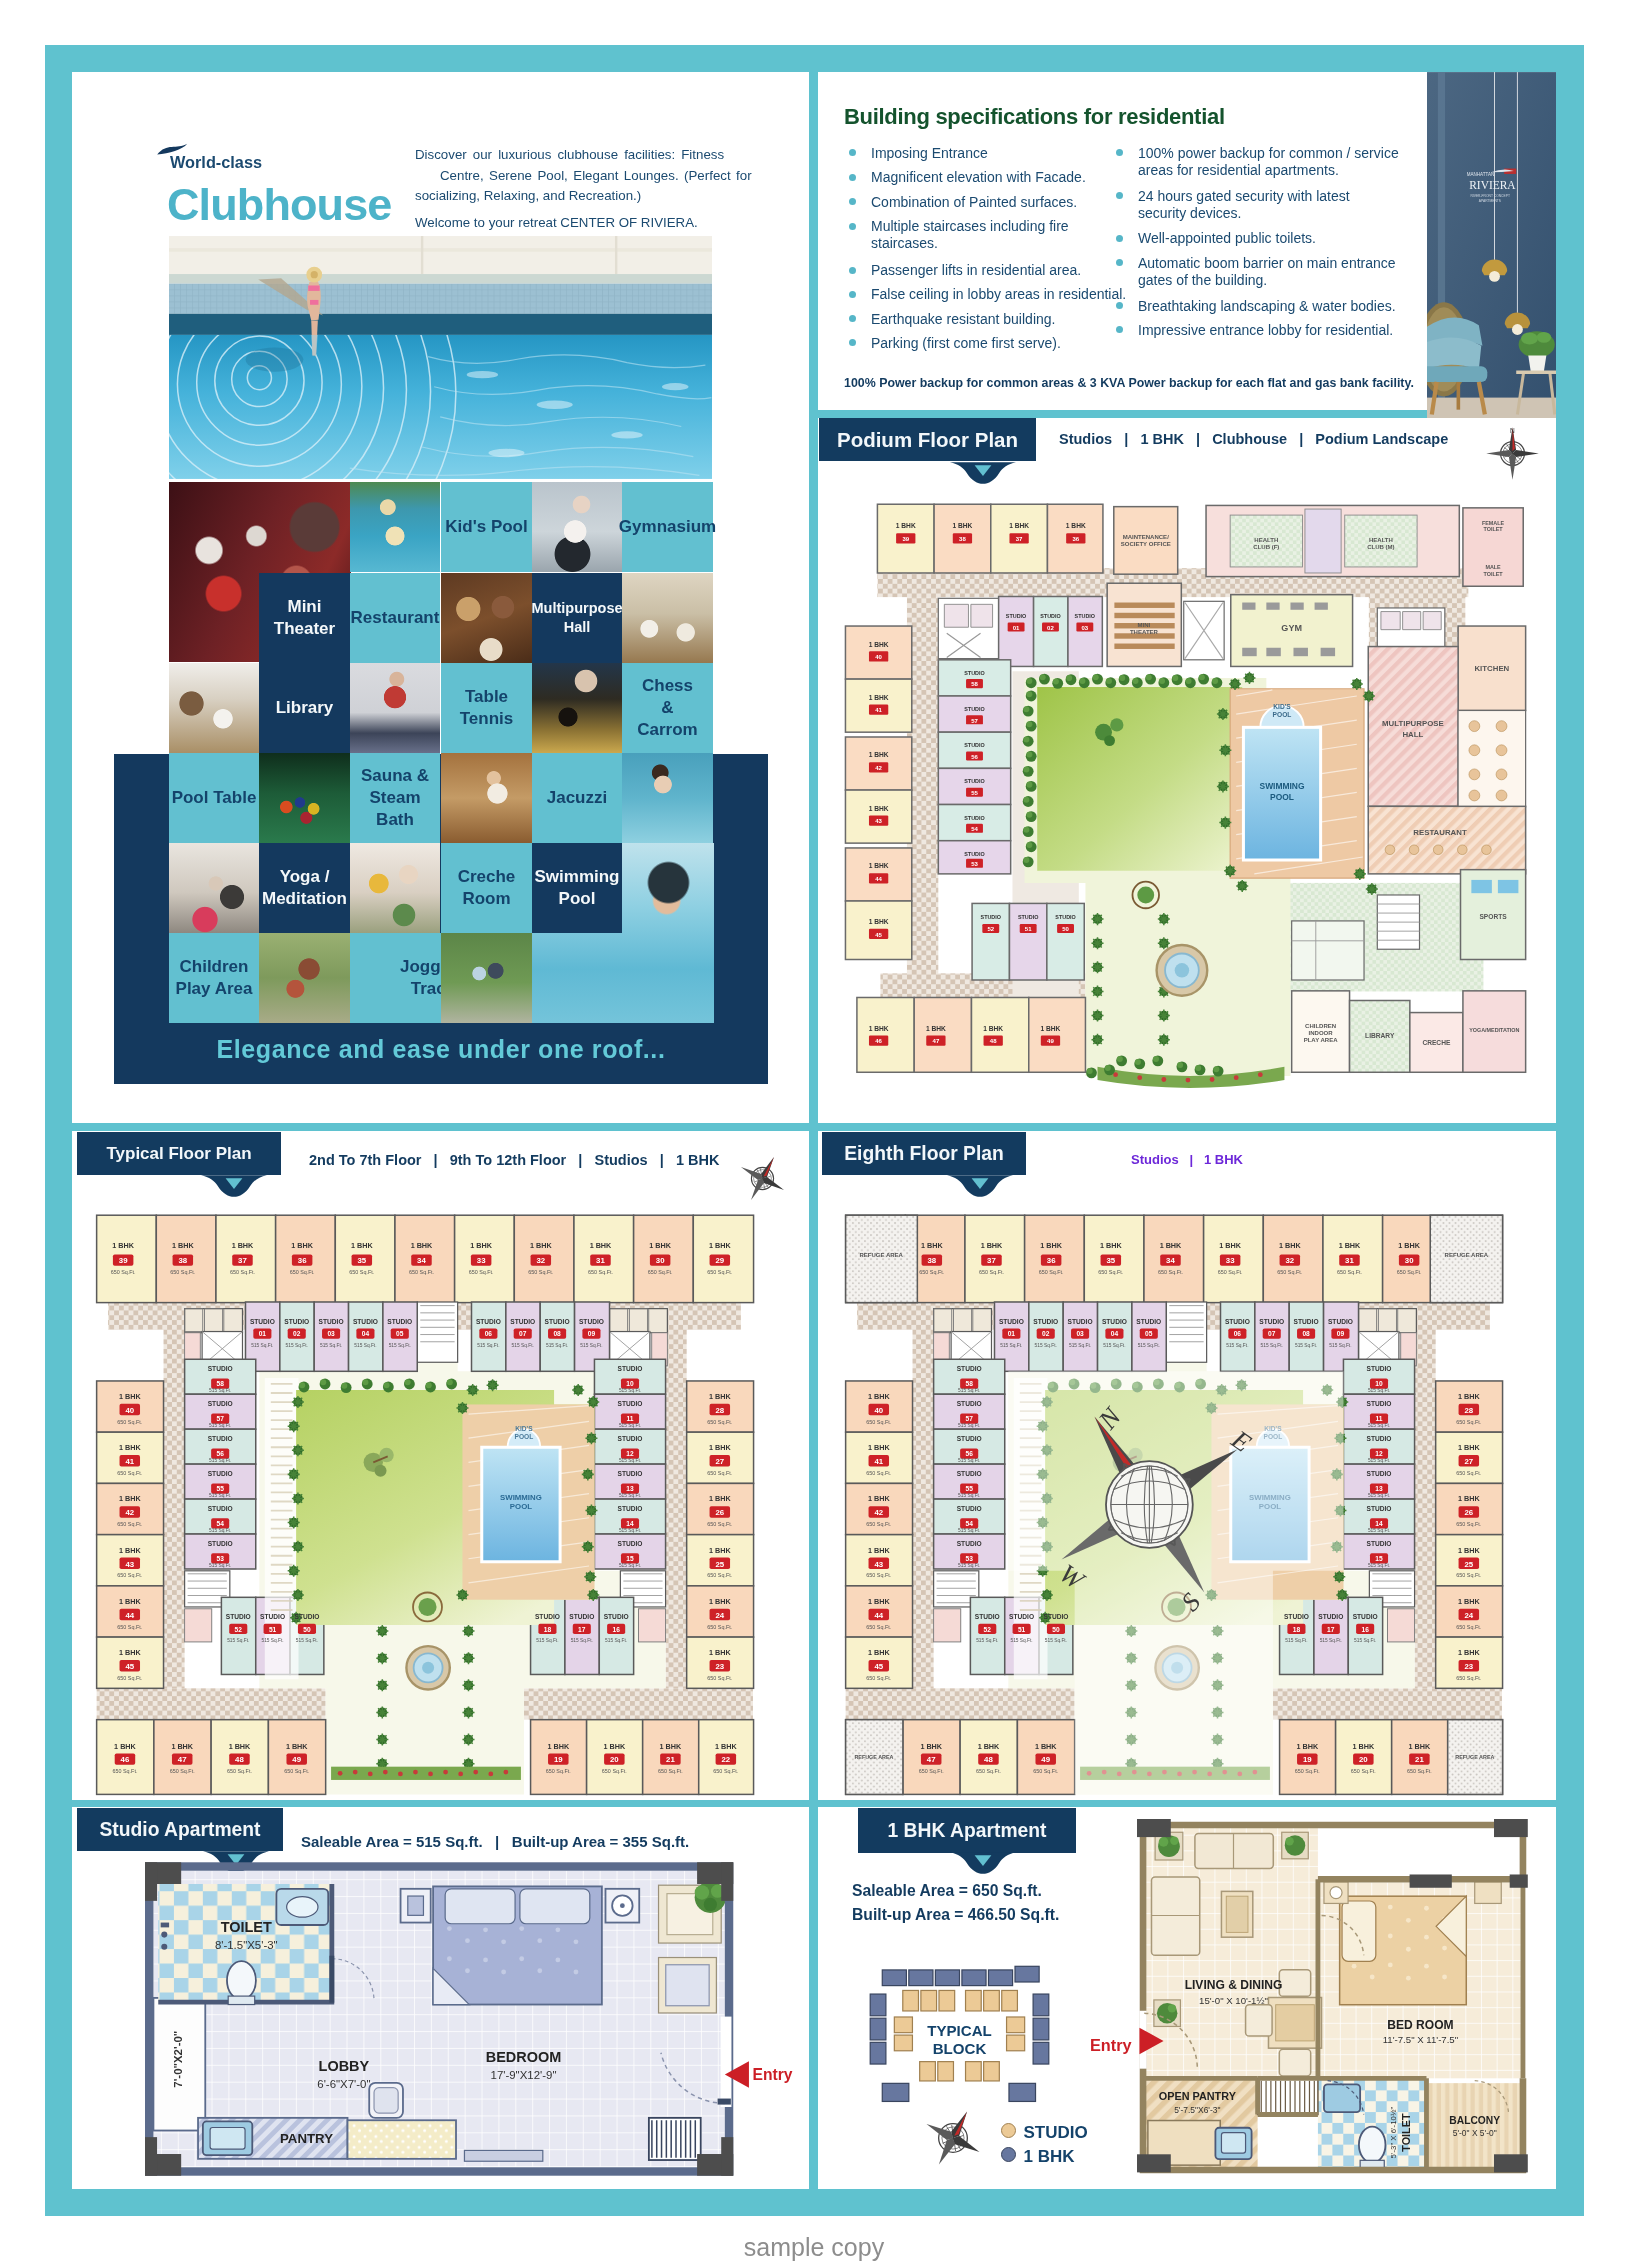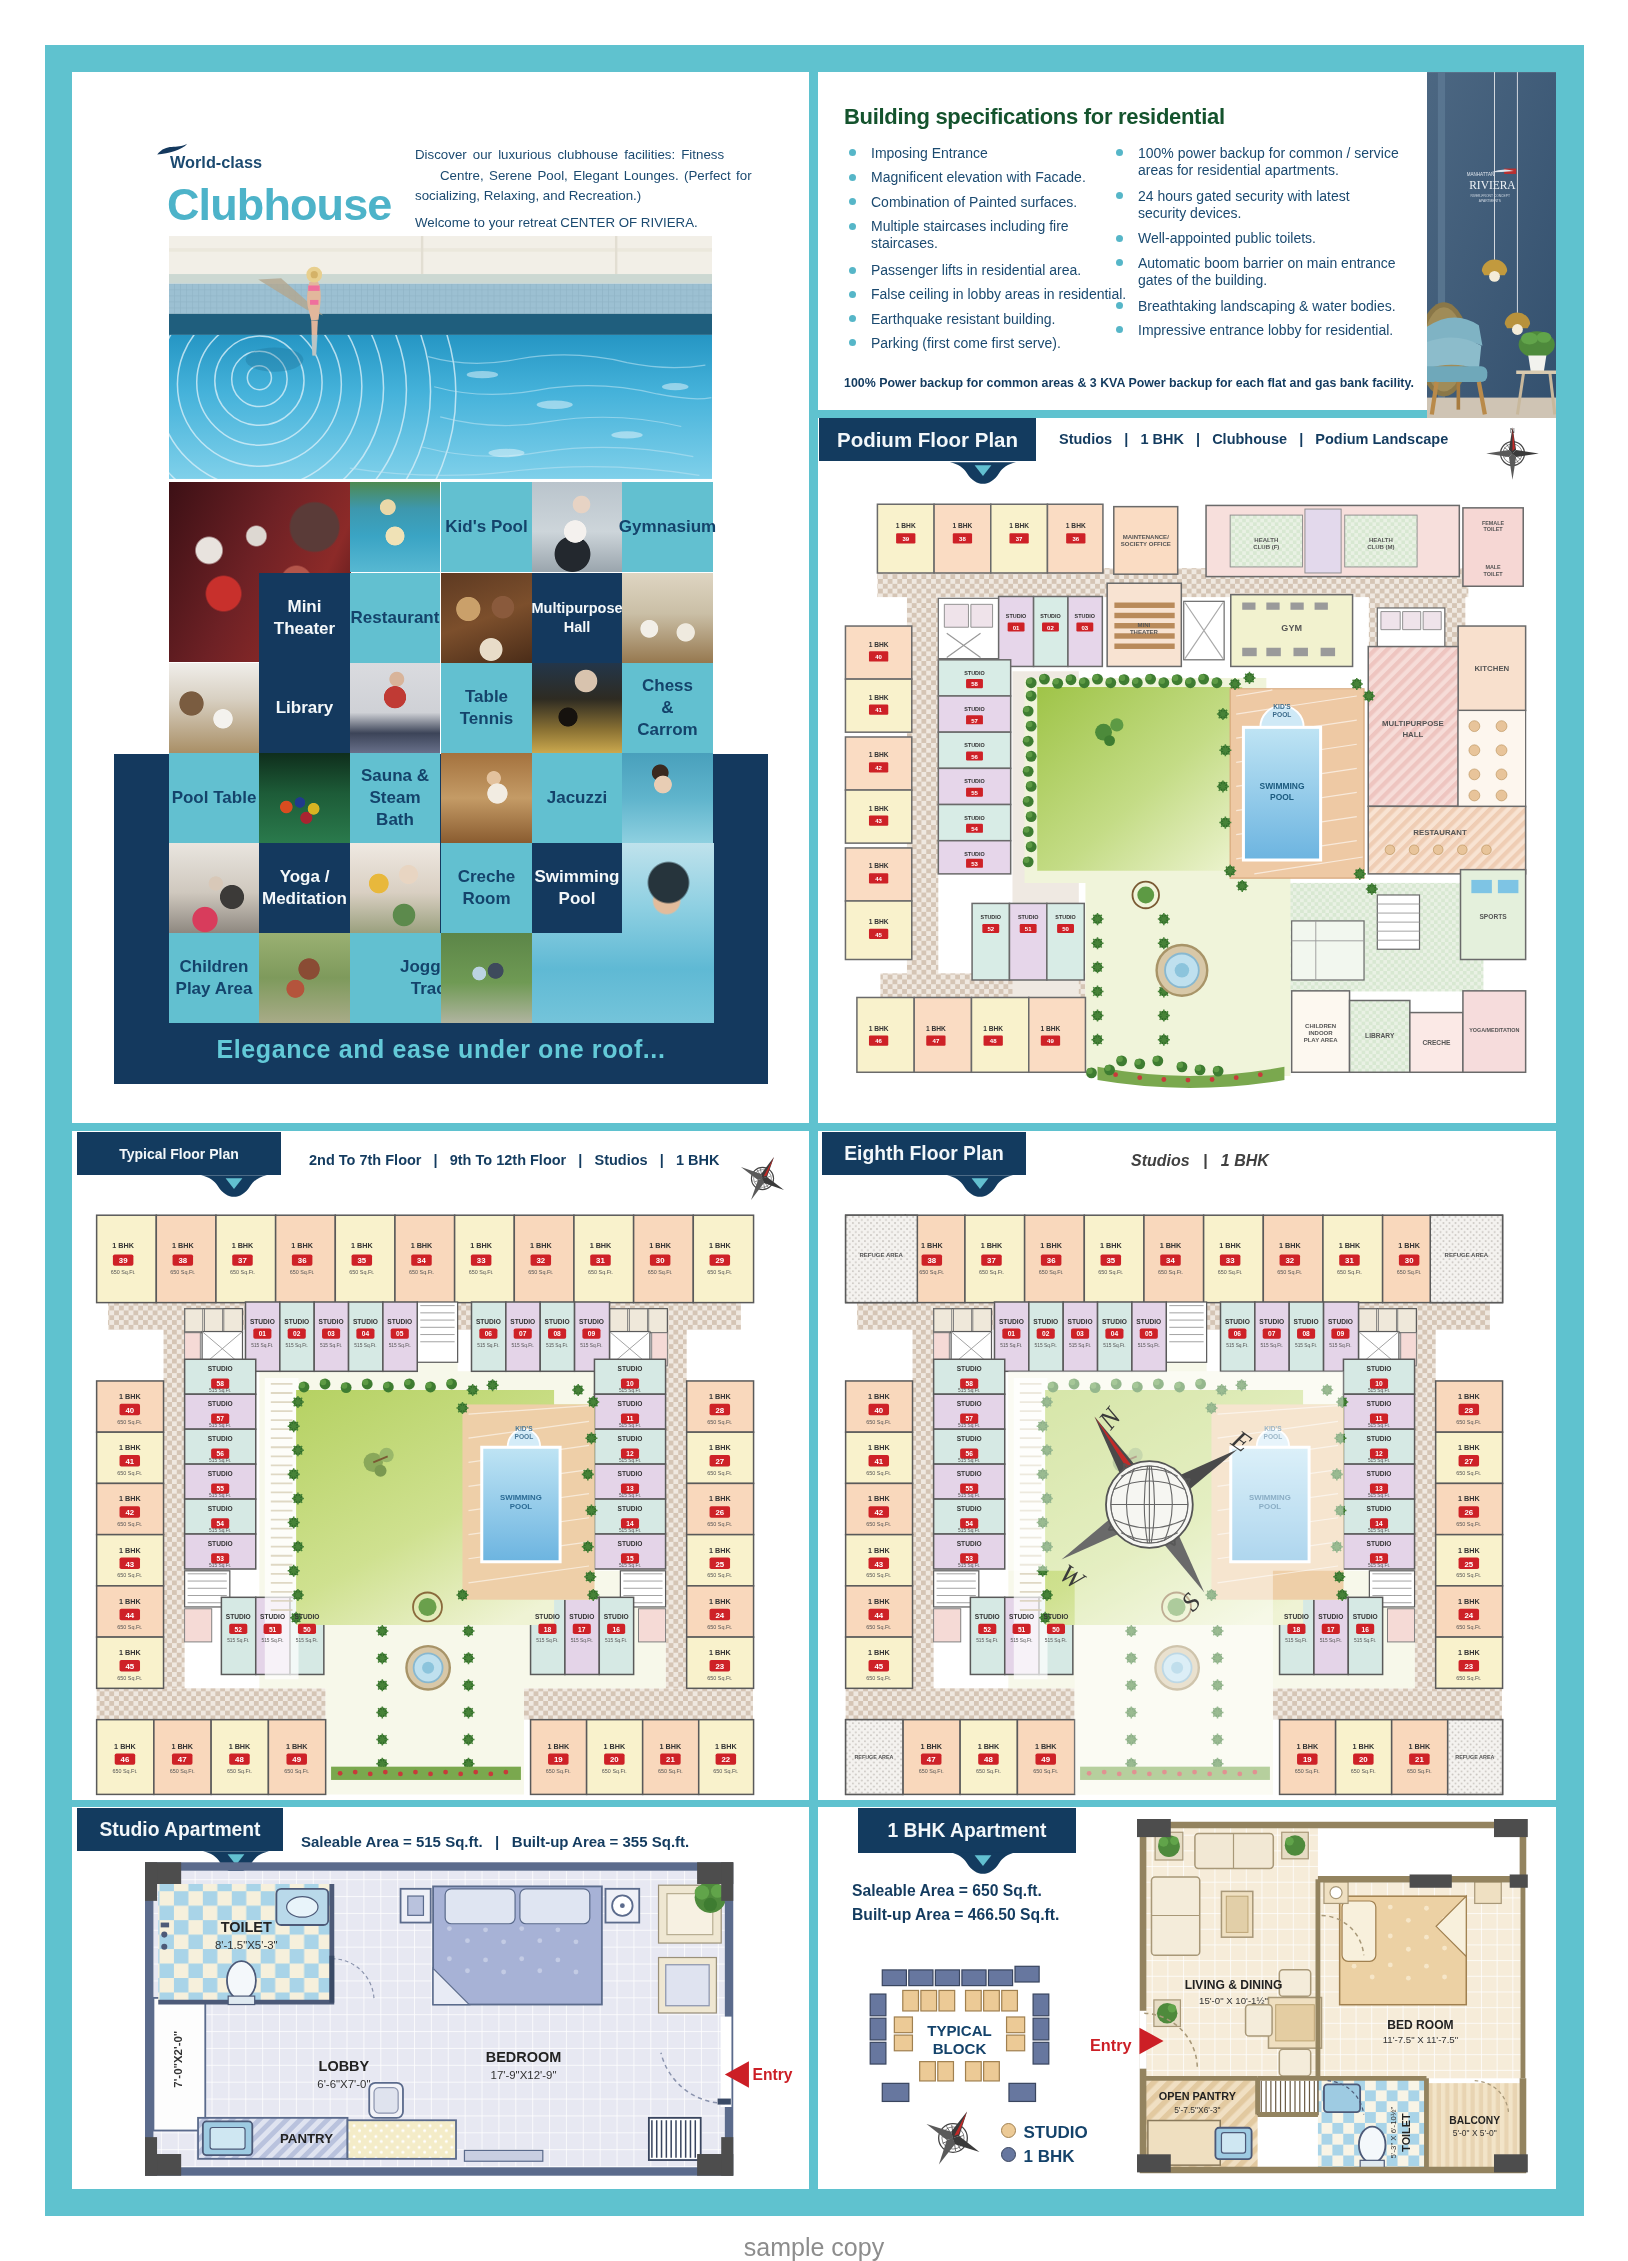--- a/index.html
+++ b/index.html
@@ -710,21 +710,21 @@
 <text x="1076" y="46" font-size="9" fill="#555" text-anchor="middle" font-weight="bold">FEMALE</text>
 <text x="1076" y="57" font-size="9" fill="#555" text-anchor="middle" font-weight="bold">TOILET</text>
 <text x="1076" y="120" font-size="9" fill="#555" text-anchor="middle" font-weight="bold">MALE</text>
 <text x="1076" y="131" font-size="9" fill="#555" text-anchor="middle" font-weight="bold">TOILET</text>
 <text x="497" y="215" font-size="10" fill="#555" text-anchor="middle" font-weight="bold">MINI</text>
 <text x="497" y="227" font-size="10" fill="#555" text-anchor="middle" font-weight="bold">THEATER</text>
 </svg>
 
 <div class="panel" style="left:72px;top:1131px;width:737px;height:669px;"></div>
 
-<div class="hdrband" style="left:77px;top:1132px;width:204px;height:43px;font-size:14px;">Typical Floor Plan</div>
+<div class="hdrband" style="left:77px;top:1132px;width:204px;height:43px;font-size:17px;">Typical Floor Plan</div>
 
 <svg class="abs" style="left:201px;top:1175px;" width="66" height="22" viewBox="0 0 110 36">
     <path d="M0,0 H110 C96,3 88,9 82,18 C74,31 64,36 55,36 C46,36 36,31 28,18 C22,9 14,3 0,0 Z" fill="#133b5f"></path>
     <path d="M41,5 L69,5 L55,23 Z" fill="#62c0d0"></path>
   </svg>
 
 <div class="abs" style="left:309px;top:1152px;font-size:14.5px;font-weight:bold;color:#133b5f;">2nd To 7th Floor&nbsp;&nbsp; | &nbsp;&nbsp;9th To 12th Floor&nbsp;&nbsp; | &nbsp;&nbsp;Studios&nbsp;&nbsp; | &nbsp;&nbsp;1 BHK</div>
 
 <svg class="abs" style="left:737px;top:1153px;" width="51" height="51" viewBox="0 0 92 92">
 <g stroke="#444" fill="none">
@@ -1238,21 +1238,21 @@
 
 <div class="panel" style="left:818px;top:1131px;width:738px;height:669px;"></div>
 
 <div class="hdrband" style="left:822px;top:1132px;width:204px;height:43px;font-size:19.3px;">Eighth Floor Plan</div>
 
 <svg class="abs" style="left:947px;top:1175px;" width="66" height="22" viewBox="0 0 110 36">
     <path d="M0,0 H110 C96,3 88,9 82,18 C74,31 64,36 55,36 C46,36 36,31 28,18 C22,9 14,3 0,0 Z" fill="#133b5f"></path>
     <path d="M41,5 L69,5 L55,23 Z" fill="#62c0d0"></path>
   </svg>
 
-<div class="abs" style="left:1131px;top:1152px;font-size:16px;font-weight:bold;color:#404040;font-style:italic;">Studios&nbsp;&nbsp; | &nbsp;&nbsp;1 BHK</div>
+<div class="abs" style="left:1131px;top:1152px;font-size:13px;font-weight:bold;color:#6d28d9;">Studios&nbsp;&nbsp; | &nbsp;&nbsp;1 BHK</div>
 
 <svg class="abs" style="left:839px;top:1209px;" width="672" height="588" viewBox="0 0 1115 975">
 <defs>
 <pattern id="refp" width="10" height="10" patternUnits="userSpaceOnUse">
         <rect width="10" height="10" fill="#f4f2ef"></rect>
         <circle cx="3" cy="3" r="1.6" fill="#c9c5c0"></circle>
         <circle cx="8" cy="8" r="1.6" fill="#c9c5c0"></circle>
       </pattern>
 </defs>
 <use href="#planD"></use>

